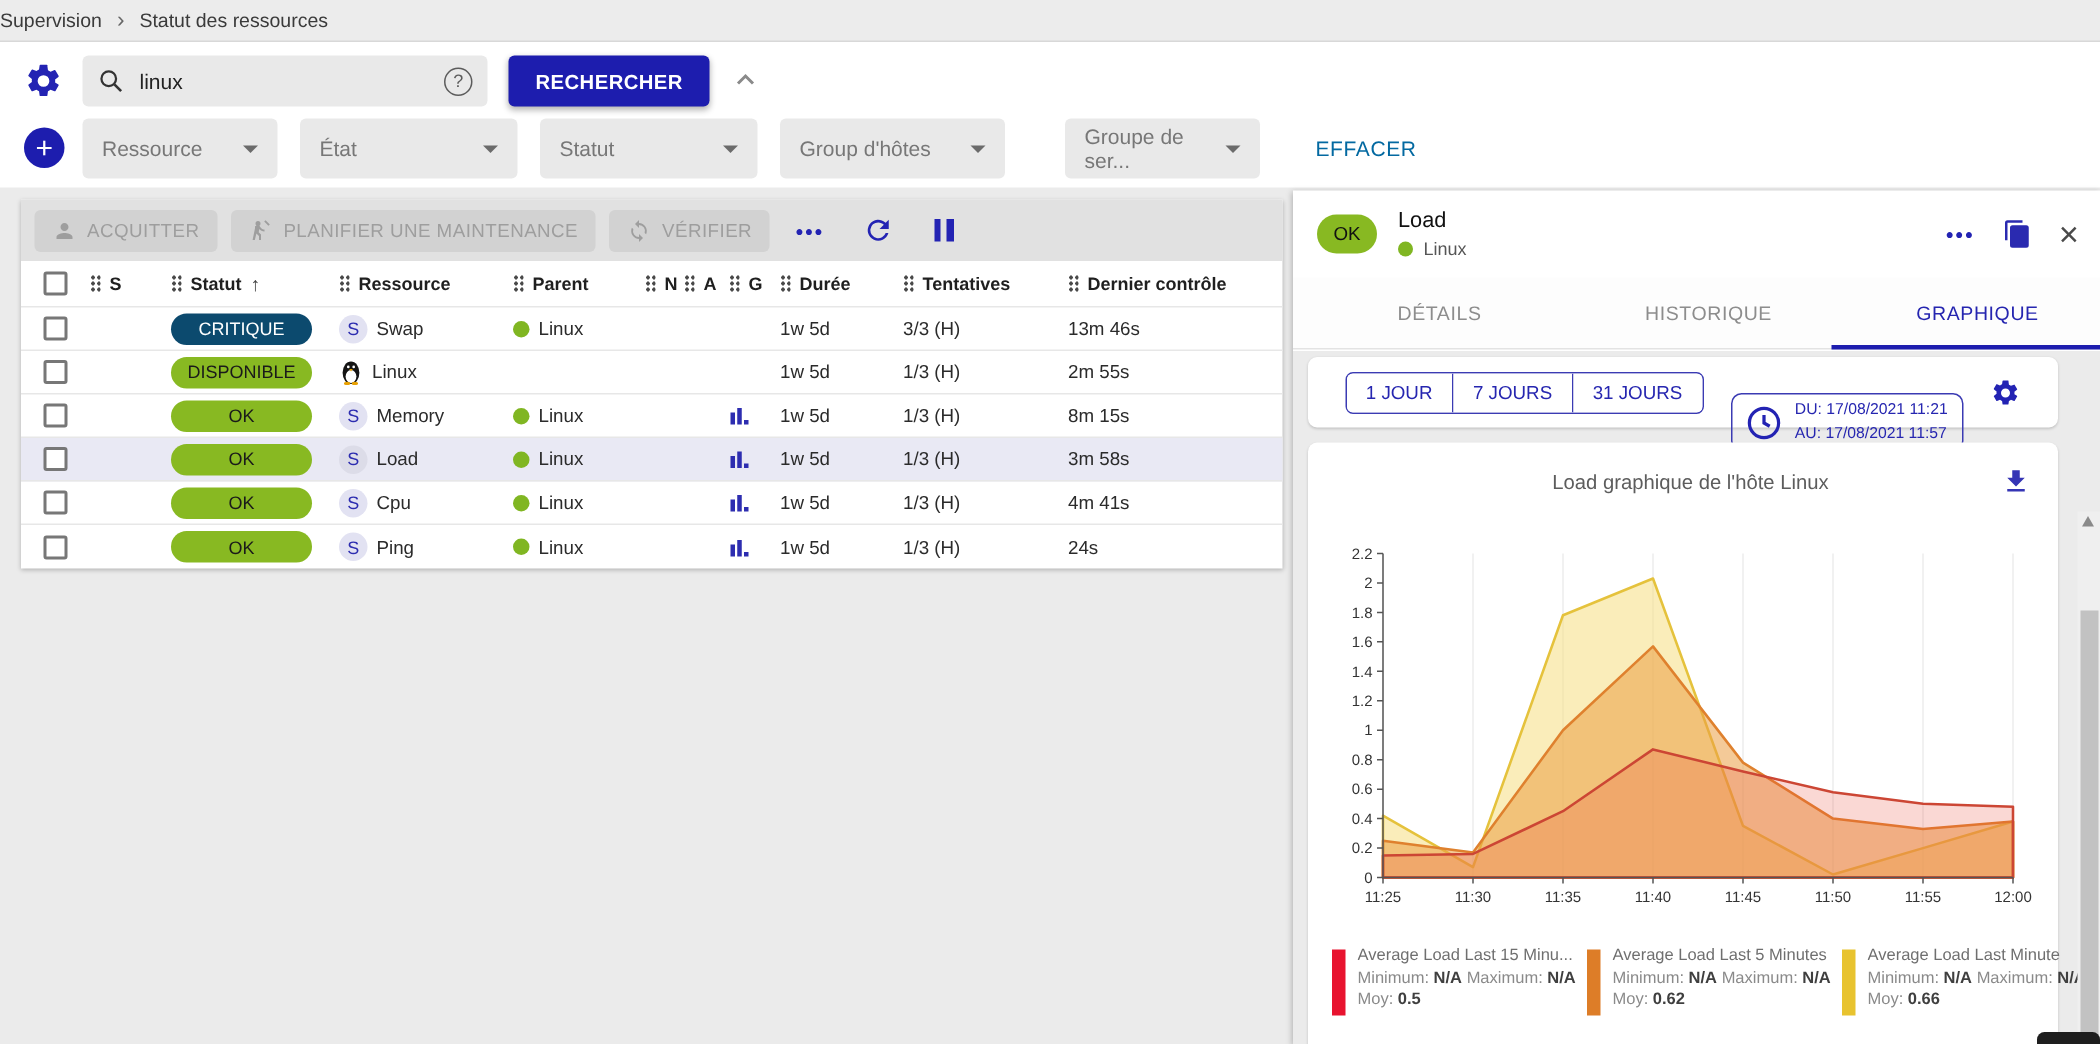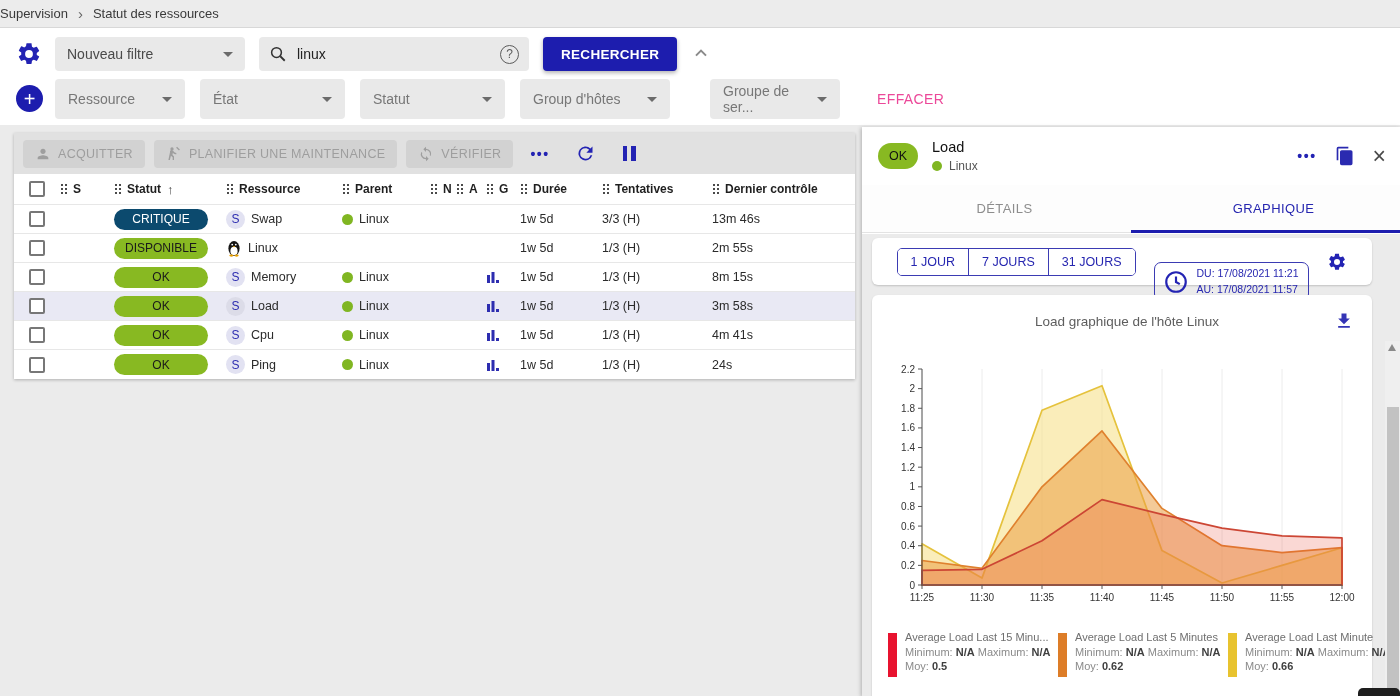--- a/index.html
+++ b/index.html
@@ -17,21 +17,21 @@
   .select-chip { background:#e9e9e9; border-radius:4px; height:34px; display:flex; align-items:center; padding:0 12px; color:#4a4a4a; font-size:14px; justify-content:space-between; }
   .saved-filter { width:190px; }
   .caret { width:0; height:0; border-left:5px solid transparent; border-right:5px solid transparent; border-top:5px solid #6b6b6b; }
   .search-box { background:#e9e9e9; border-radius:4px; height:34px; width:270px; display:flex; align-items:center; padding:0 10px; gap:10px; }
   .search-box input { border:none; outline:none; background:transparent; font-size:14px; color:#222; width:180px; font-family:"Liberation Sans",sans-serif; }
   .help-circle { width:19px; height:19px; border:1.6px solid #5c5c5c; border-radius:50%; color:#5c5c5c; font-size:12px; display:flex; align-items:center; justify-content:center; }
   .search-btn { background:#1d1dae; color:#fff; border:none; border-radius:4px; height:34px; padding:0 18px; font-size:13.5px; font-weight:bold; letter-spacing:.3px; box-shadow:0 2px 4px rgba(0,0,0,.3); cursor:pointer; font-family:"Liberation Sans",sans-serif; }
   .frow2 { position:absolute; top:51px; left:55px; display:flex; align-items:center; gap:15px; }
   .plus-btn { position:absolute; left:16px; top:57px; width:27px; height:27px; border-radius:50%; background:#1d1dae; color:#fff; font-size:20px; display:flex; align-items:center; justify-content:center; line-height:1; }
   .crit-chip { background:#e9e9e9; border-radius:4px; height:40px; display:flex; align-items:center; justify-content:space-between; padding:0 13px; color:#777; font-size:14px; }
-  .effacer { color:#ec4899; font-size:14px; letter-spacing:.4px; margin-left:22px; cursor:pointer; }
+  .effacer { color:#0369a1; font-size:14px; letter-spacing:.4px; margin-left:22px; cursor:pointer; }
 
   
   .table-card { position:absolute; left:14px; top:133px; width:841px; background:#fff; box-shadow:0 1px 3px rgba(0,0,0,.25); }
   .tl-toolbar { height:41px; background:#e1e1e1; display:flex; align-items:center; padding-left:9px; gap:9px; }
   .tb-btn { background:#d2d2d2; border:none; border-radius:4px; height:28px; display:flex; align-items:center; gap:7px; padding:0 12px; color:#9e9e9e; font-size:12.5px; letter-spacing:.3px; font-family:"Liberation Sans",sans-serif; }
   .tb-more { color:#2323b3; font-weight:bold; letter-spacing:1.5px; font-size:14px; margin-left:8px; }
   .tb-icon { margin-left:16px; display:flex; align-items:center; }
   .pause-bars { display:flex; gap:4px; margin-left:18px; }
   .pause-bars i { width:4.5px; height:15px; background:#2323b3; display:block; }
 
@@ -100,24 +100,20 @@
     <span>Statut des ressources</span>
   </div>
 
   <div class="filter-section">
     <div class="gear-btn">
       <svg width="26" height="26" viewBox="0 0 24 24">
           <path fill="#2323b3" d="M19.14 12.94a7 7 0 0 0 .05-.94 7 7 0 0 0-.05-.94l2.03-1.58a.5.5 0 0 0 .12-.64l-1.92-3.32a.5.5 0 0 0-.61-.22l-2.39.96a7.3 7.3 0 0 0-1.62-.94l-.36-2.54A.5.5 0 0 0 13.9 2h-3.8a.5.5 0 0 0-.49.42l-.36 2.54a7.3 7.3 0 0 0-1.62.94l-2.39-.96a.5.5 0 0 0-.61.22L2.71 8.48a.5.5 0 0 0 .12.64l2.03 1.58a7 7 0 0 0 0 1.88l-2.03 1.58a.5.5 0 0 0-.12.64l1.92 3.32a.5.5 0 0 0 .61.22l2.39-.96a7.3 7.3 0 0 0 1.62.94l.36 2.54a.5.5 0 0 0 .49.42h3.8a.5.5 0 0 0 .49-.42l.36-2.54a7.3 7.3 0 0 0 1.62-.94l2.39.96a.5.5 0 0 0 .61-.22l1.92-3.32a.5.5 0 0 0-.12-.64zM12 15.6A3.6 3.6 0 1 1 15.6 12 3.6 3.6 0 0 1 12 15.6z"></path>
         </svg>
     </div>
     <div class="frow1">
-      <div class="select-chip saved-filter">
-        <span>Nouveau filtre</span>
-        <span class="caret"></span>
-      </div>
       <div class="search-box">
         <svg width="18" height="18" viewBox="0 0 24 24">
             <circle cx="10" cy="10" r="6.5" fill="none" stroke="#333" stroke-width="2"></circle>
             <line x1="15" y1="15" x2="21" y2="21" stroke="#333" stroke-width="2.4"></line>
           </svg>
         <input type="text" value="linux" style="">
         <span class="help-circle" style="margin-left:auto;">?</span>
       </div>
       <button class="search-btn">RECHERCHER</button>
       <svg width="20" height="20" viewBox="0 0 24 24">
@@ -455,20 +451,21 @@
       <div class="p-actions">
         <span class="p-more">•••</span>
         <svg width="20" height="20" viewBox="0 0 24 24">
             <path fill="#2a2ab0" d="M16 1H4a2 2 0 0 0-2 2v14h2V3h12V1zm3 4H8a2 2 0 0 0-2 2v14a2 2 0 0 0 2 2h11a2 2 0 0 0 2-2V7a2 2 0 0 0-2-2z"></path>
           </svg>
         <span class="p-close"><span>×</span></span>
       </div>
     </div>
     <div class="tabs">
       <div class="tab">DÉTAILS</div>
+      <div class="tab">HISTORIQUE</div>
       <div class="tab active">GRAPHIQUE</div>
     </div>
 
     <div class="p-content">
       <div class="range-card">
         <div class="btn-group">
           <button class="rbtn">1 JOUR</button>
           <button class="rbtn">7 JOURS</button>
           <button class="rbtn">31 JOURS</button>
         </div>

